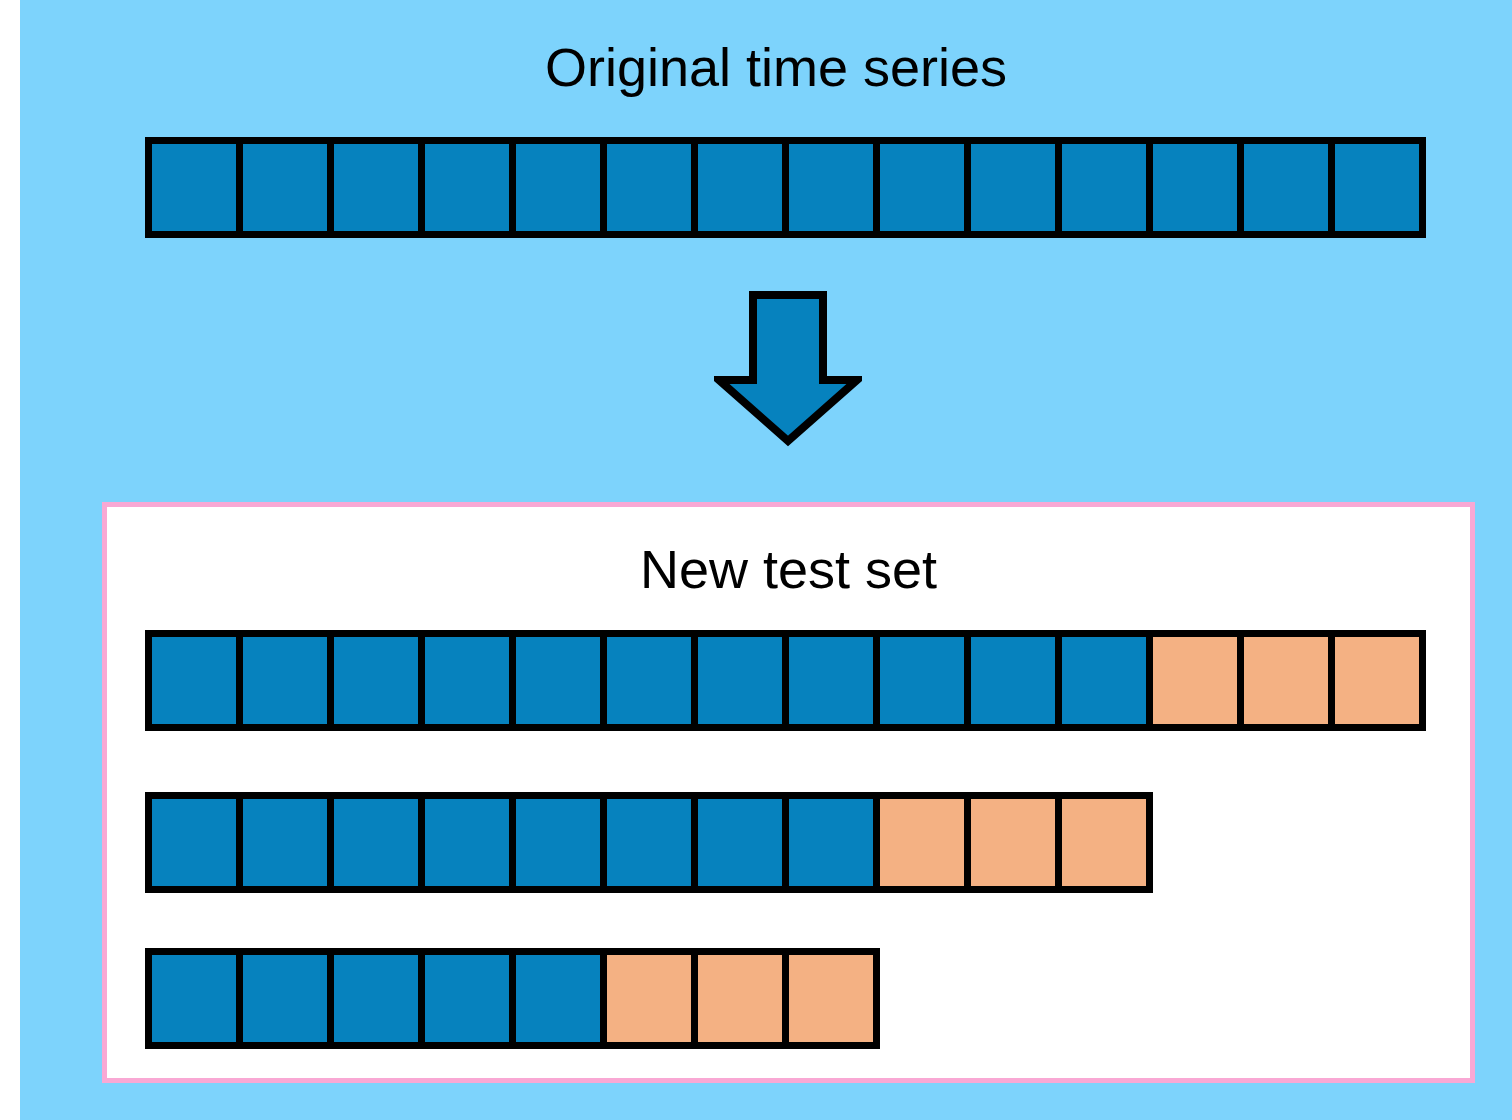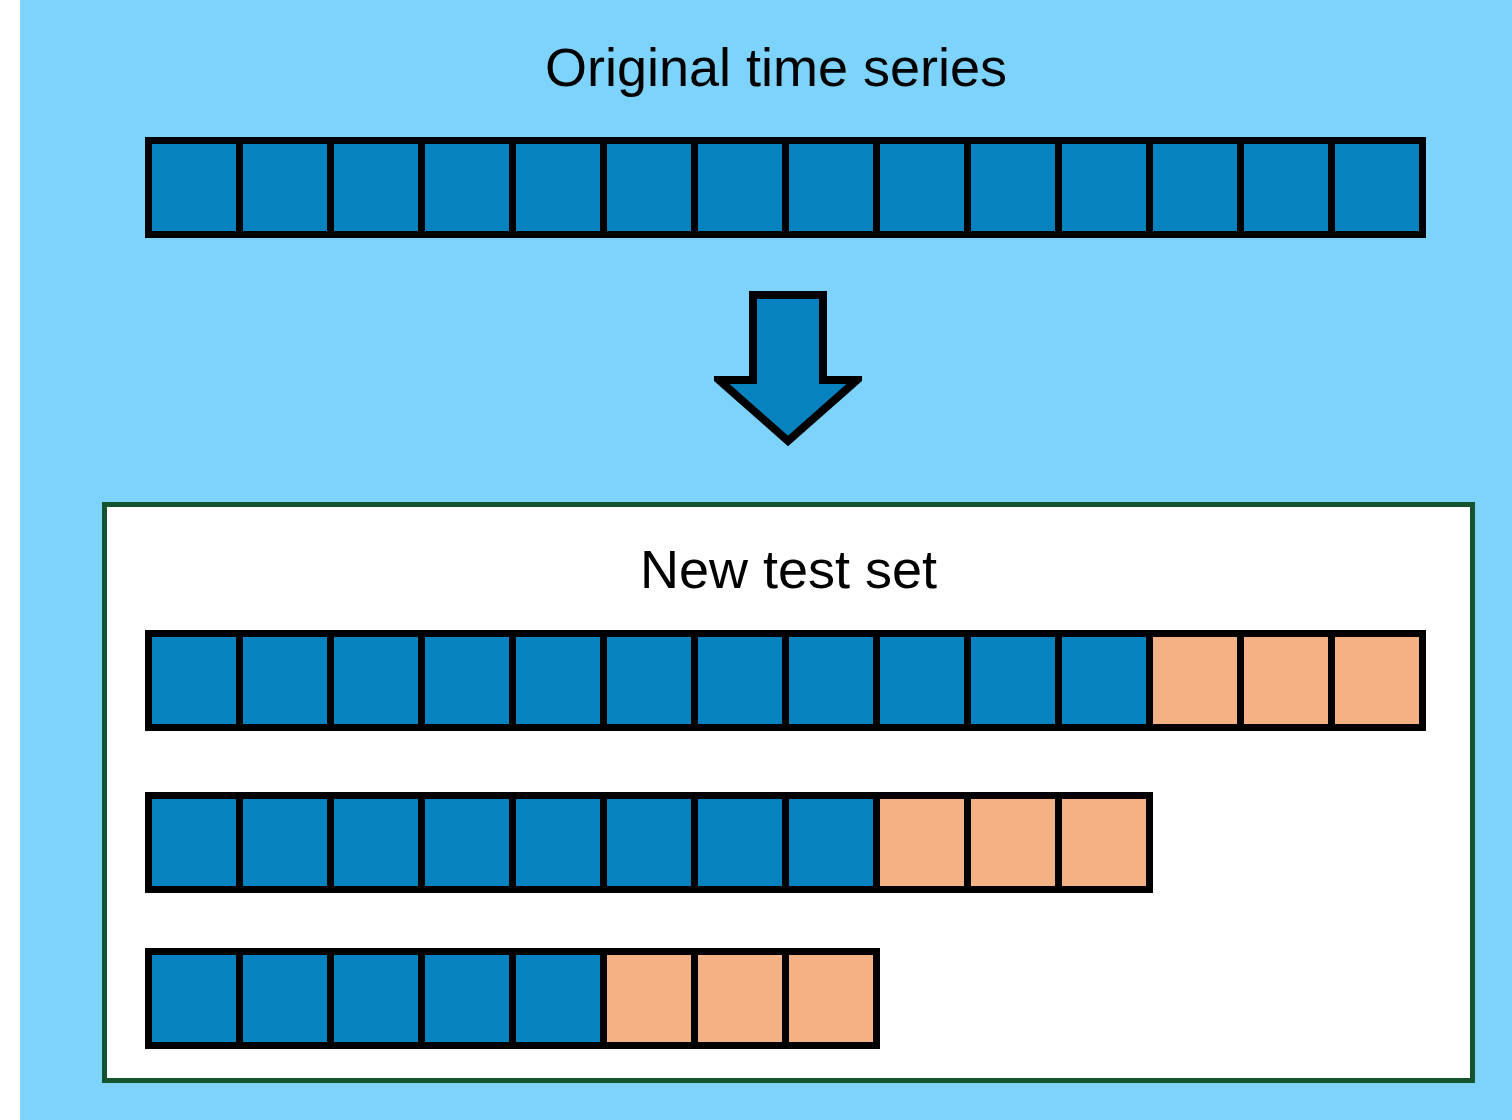--- a/index.html
+++ b/index.html
@@ -50,21 +50,21 @@
     top: 291px;
     width: 148px;
     height: 156px;
   }
   .test-box {
     position: absolute;
     left: 82px;
     top: 502px;
     width: 1373px;
     height: 581px;
-    border: 5px solid #14532d;
+    border: 5px solid #f9a8d4;
     box-sizing: border-box;
     background: #ffffff;
   }
   .title-testset {
     top: 33px;
   }
   .row-test-1 { left: 38px; top: 123px; }
   .row-test-2 { left: 38px; top: 285px; }
   .row-test-3 { left: 38px; top: 441px; }
 </style>

